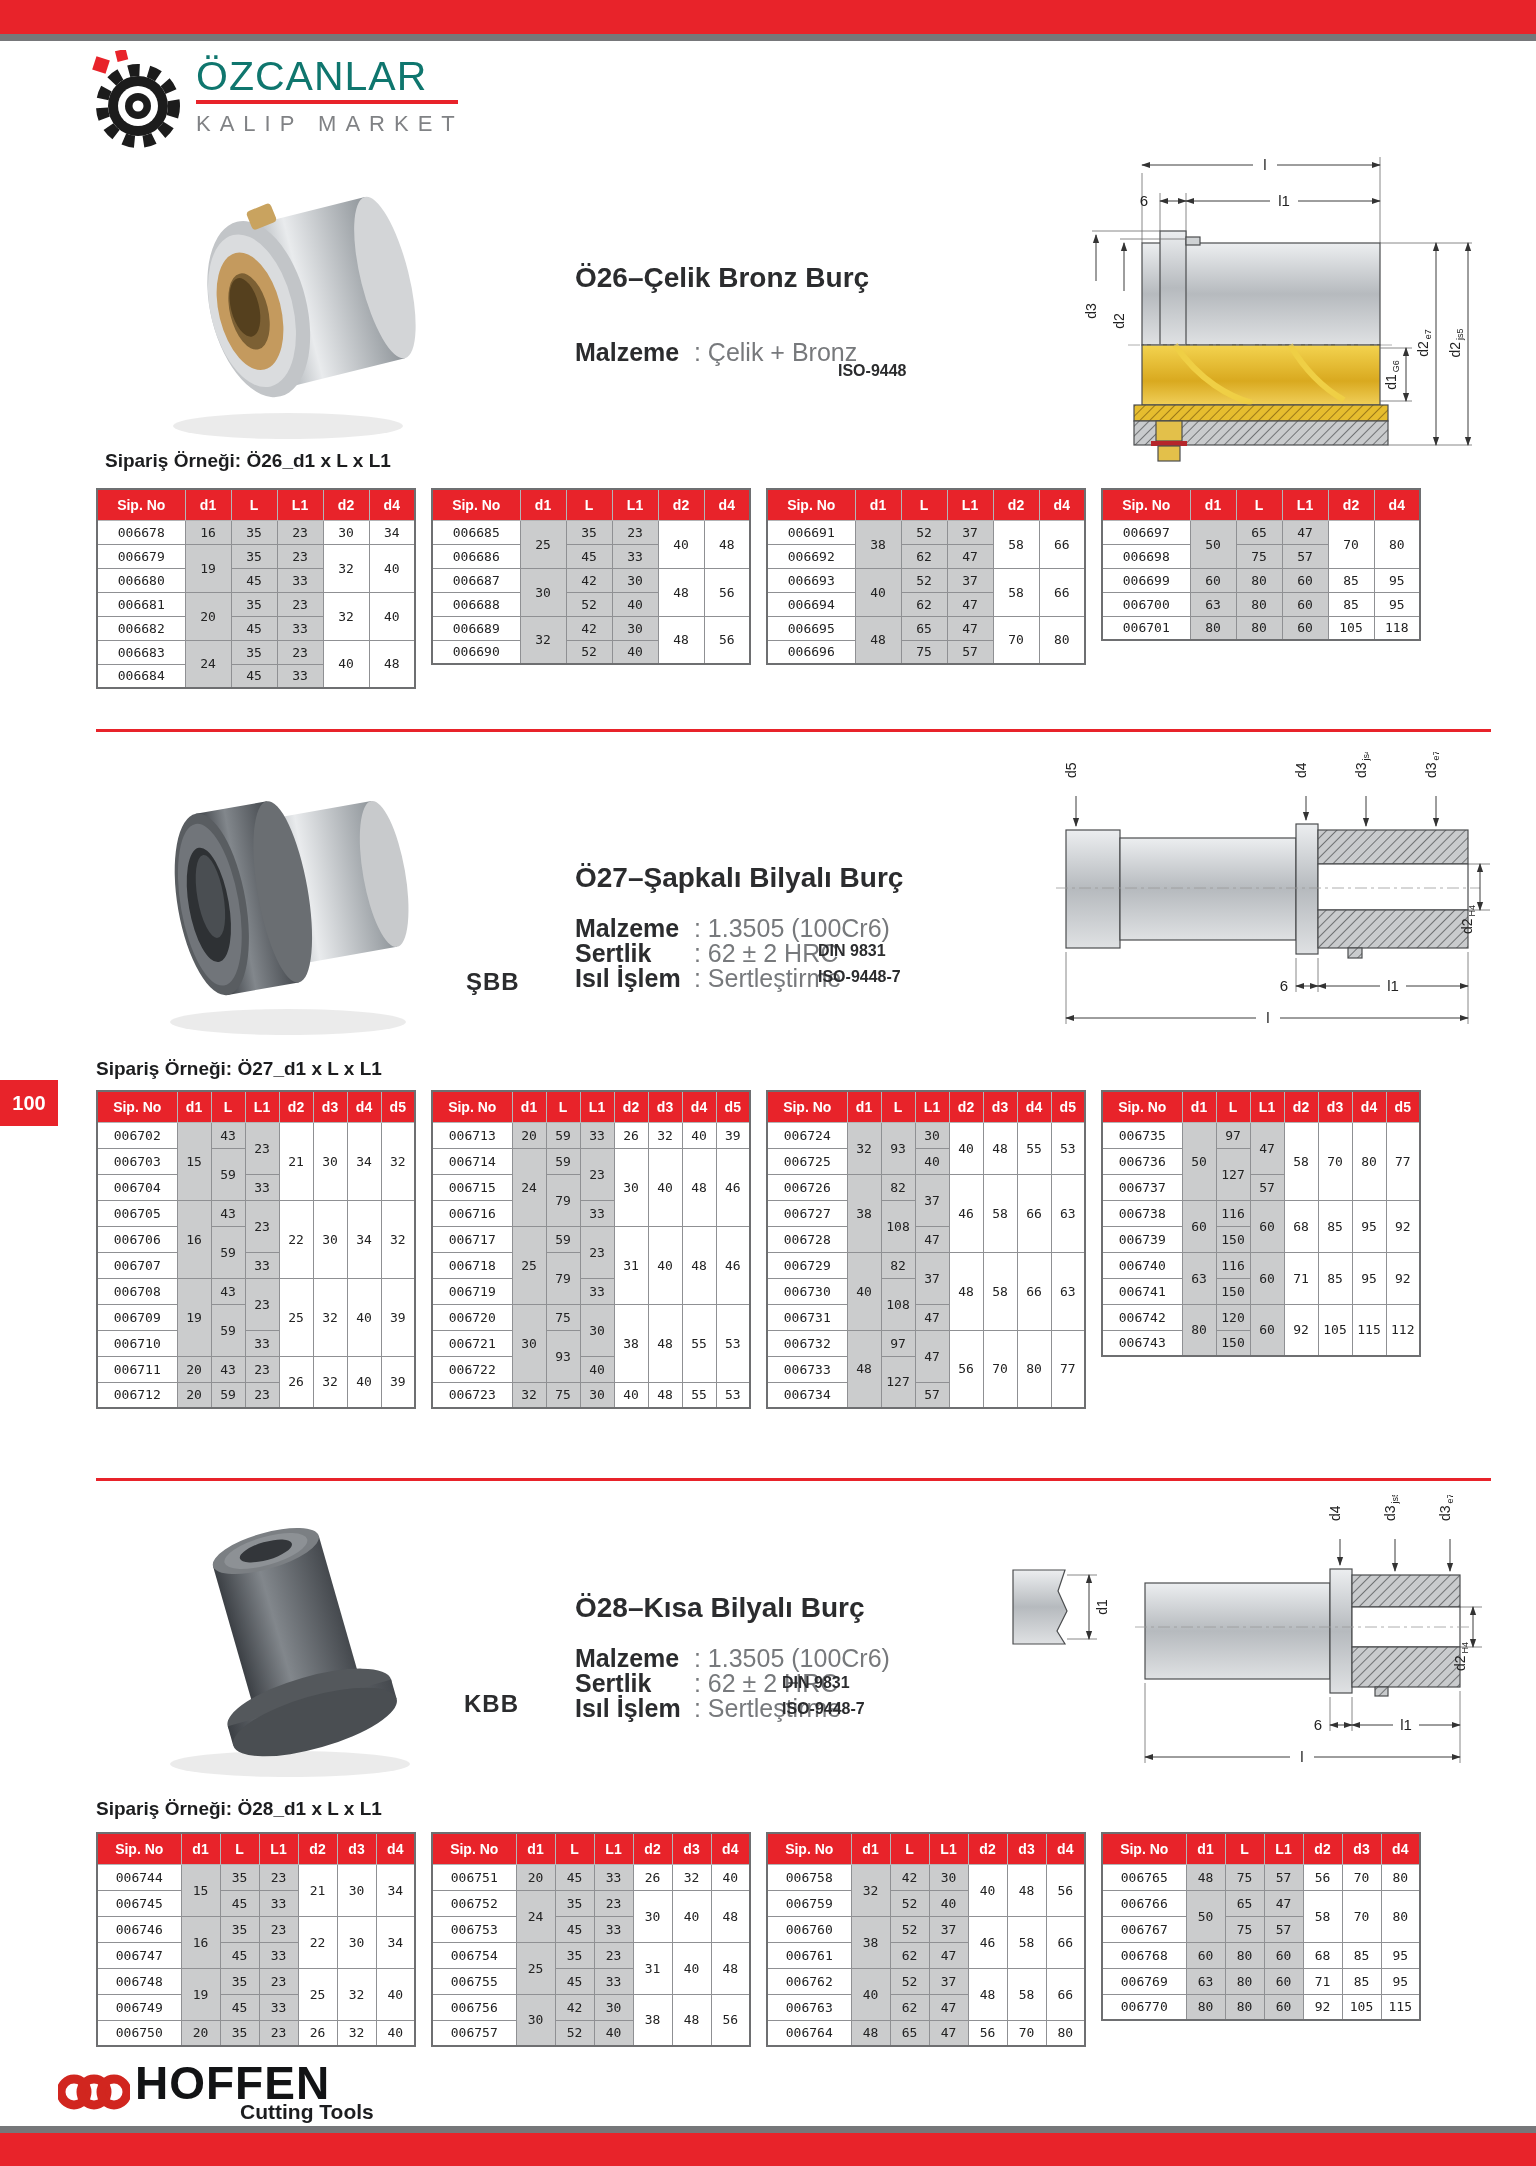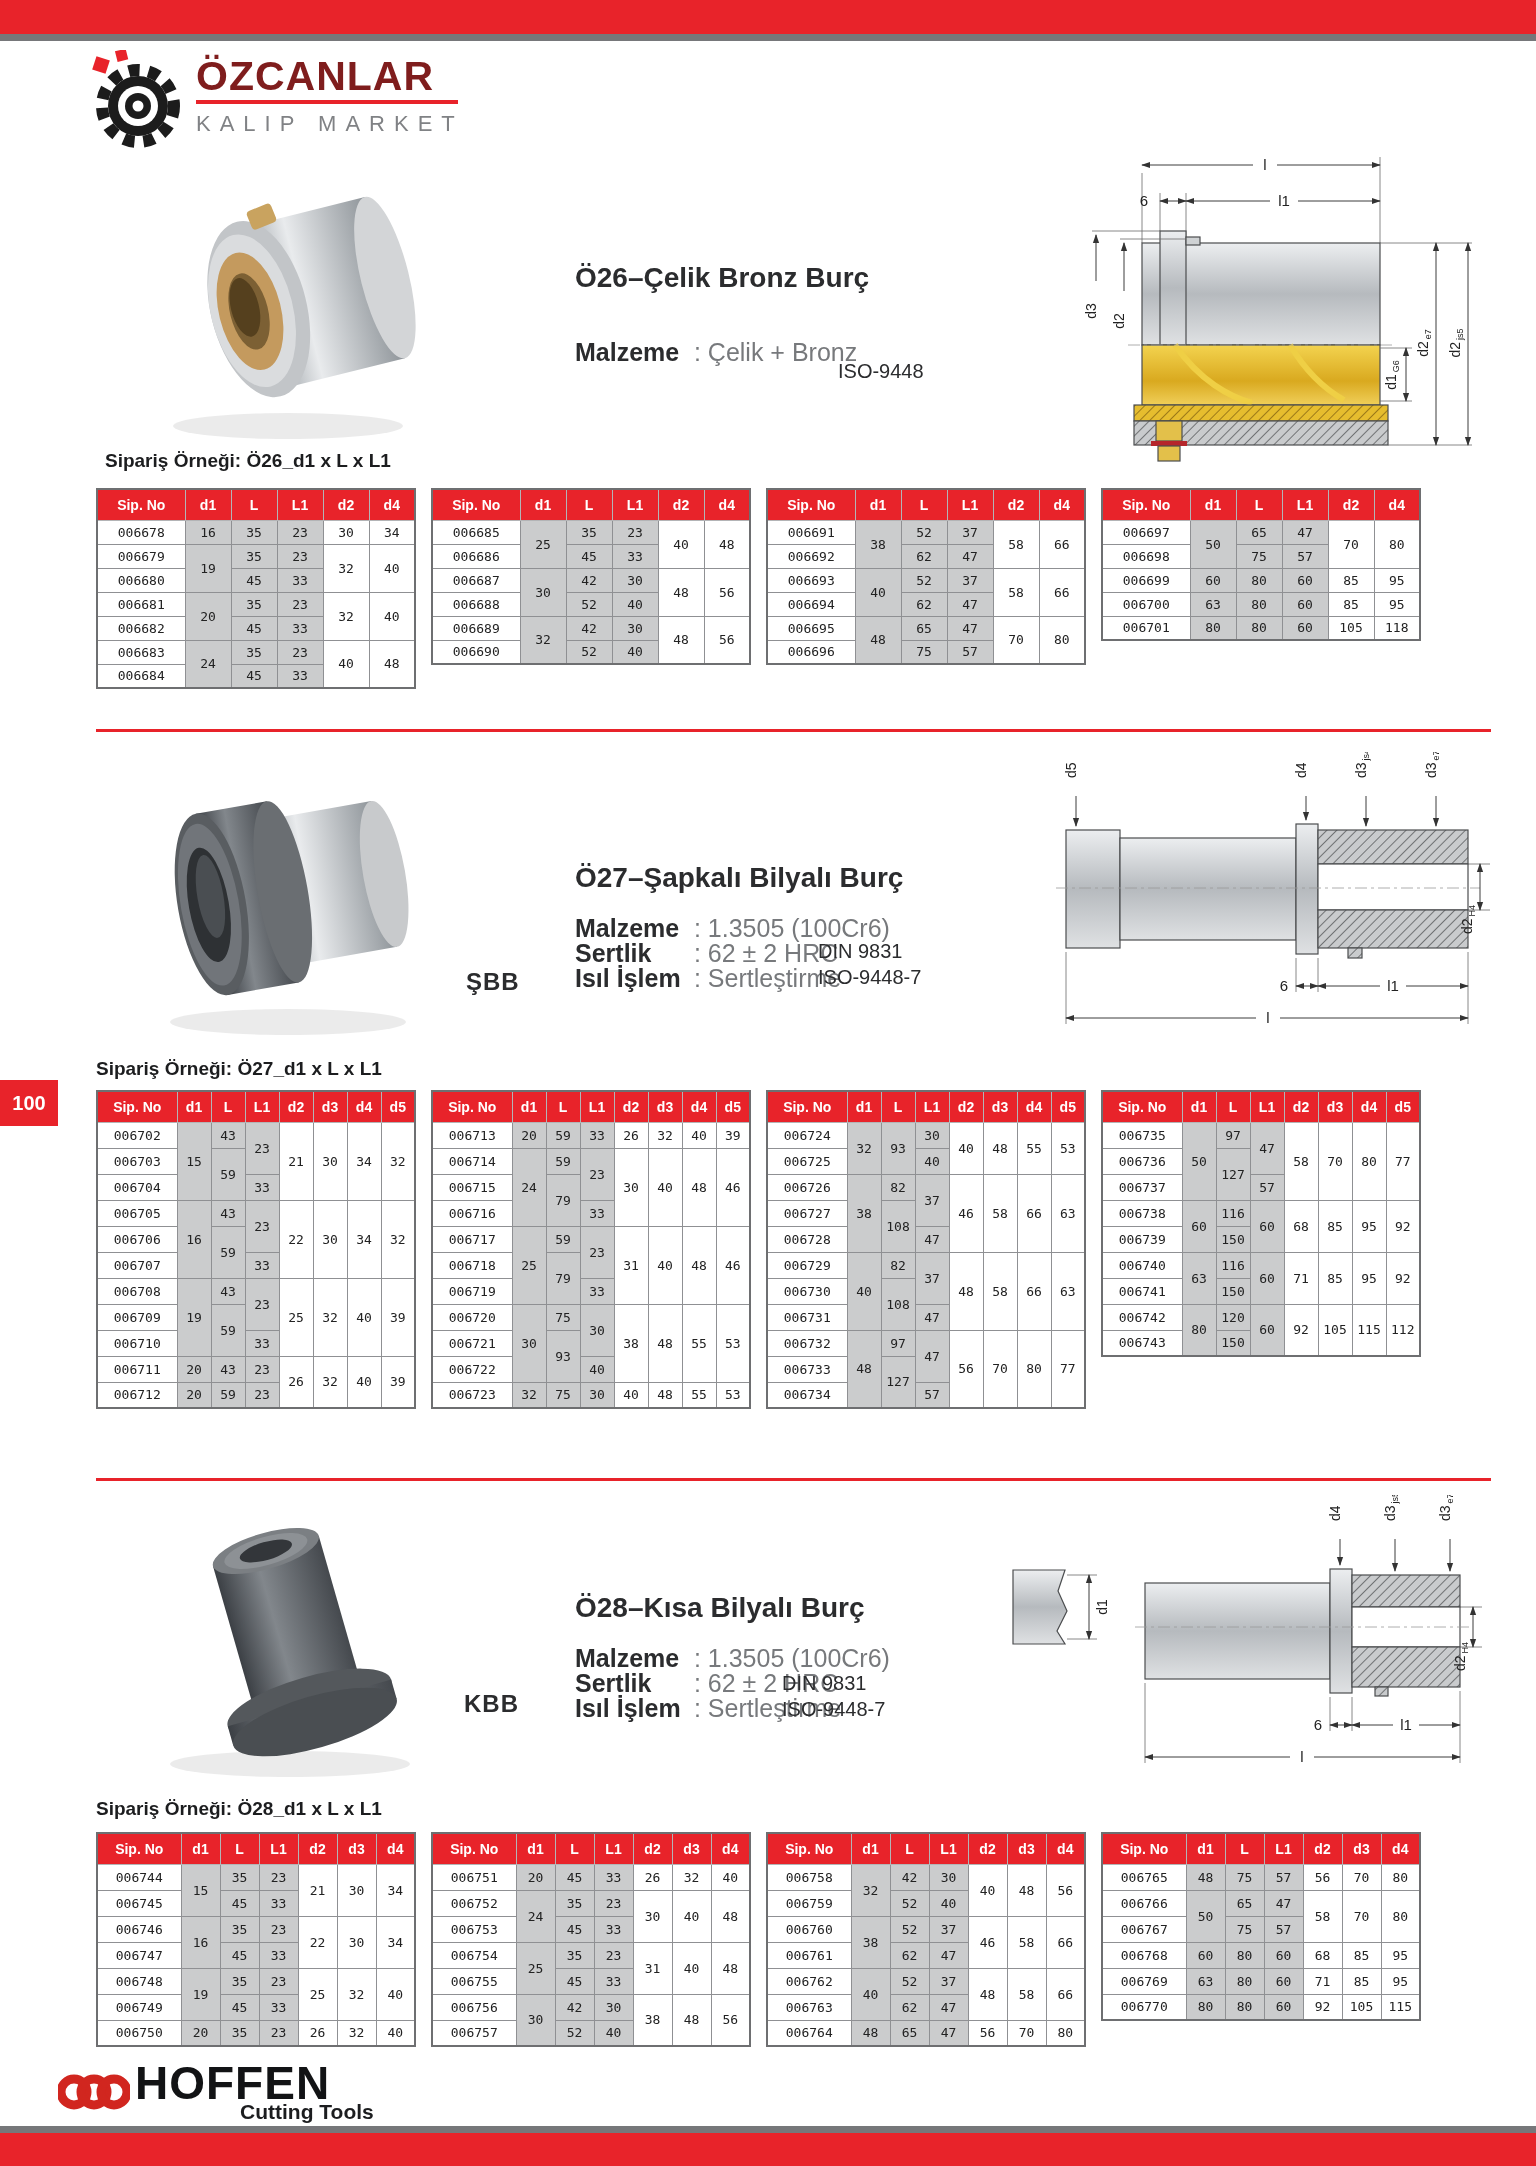--- a/index.html
+++ b/index.html
@@ -11,30 +11,30 @@
   }
   *{margin:0;padding:0;box-sizing:border-box;}
   body{background:#e9e9e9;font-family:"Liberation Sans",sans-serif;}
   .page{position:relative;width:1536px;height:2166px;background:#fff;margin:0 auto;overflow:hidden;}
   .abs{position:absolute;}
 
   .bar{position:absolute;left:0;width:1536px;}
   .bar.red{background:var(--red);}
   .bar.gray{background:var(--graybar);}
 
-  .brand-text{font-size:41px;font-weight:700;letter-spacing:1px;color:#7f1d1d;line-height:1;}
+  .brand-text{font-size:41px;font-weight:400;letter-spacing:1px;color:#0f766e;line-height:1;}
   .brand-underline{height:4px;background:var(--red);width:262px;margin-top:3px;}
   .brand-sub{font-size:22px;color:#808285;letter-spacing:9px;margin-top:7px;}
   .page-title{font-size:27px;color:#3a3b3e;letter-spacing:1px;}
 
   .section-title{font-size:28px;font-weight:bold;color:var(--ink);}
   .spec-row{line-height:25px;font-size:25px;white-space:nowrap;}
   .spec-label{display:inline-block;width:112px;font-weight:bold;color:var(--ink);}
   .spec-value{color:#77797c;}
-  .standard{font-weight:normal;font-size:20px;color:var(--ink);line-height:26px;}
+  .standard{font-weight:bold;font-size:16px;color:var(--ink);line-height:26px;}
   .badge-label{font-weight:bold;font-size:24px;color:var(--ink);letter-spacing:1px;}
   .order-example{font-weight:bold;font-size:19px;color:#1c1d1f;}
 
   .tables-row{position:absolute;left:96px;display:flex;gap:15px;}
   .spec-table table{border-collapse:collapse;table-layout:fixed;border:2px solid #6e6f71;}
   .spec-table th{background:var(--red);color:#fff;font-size:14px;font-weight:bold;height:31px;border:1px solid #b3b4b6;}
   .spec-table td{border:1px solid var(--border);text-align:center;vertical-align:middle;
     font-family:"DejaVu Sans Mono",monospace;font-size:13px;color:#222;background:#fff;}
   .spec-table td.gray{background:var(--cellgray);}
   .rh24 td{height:24px;} .rh26 td{height:26px;}

